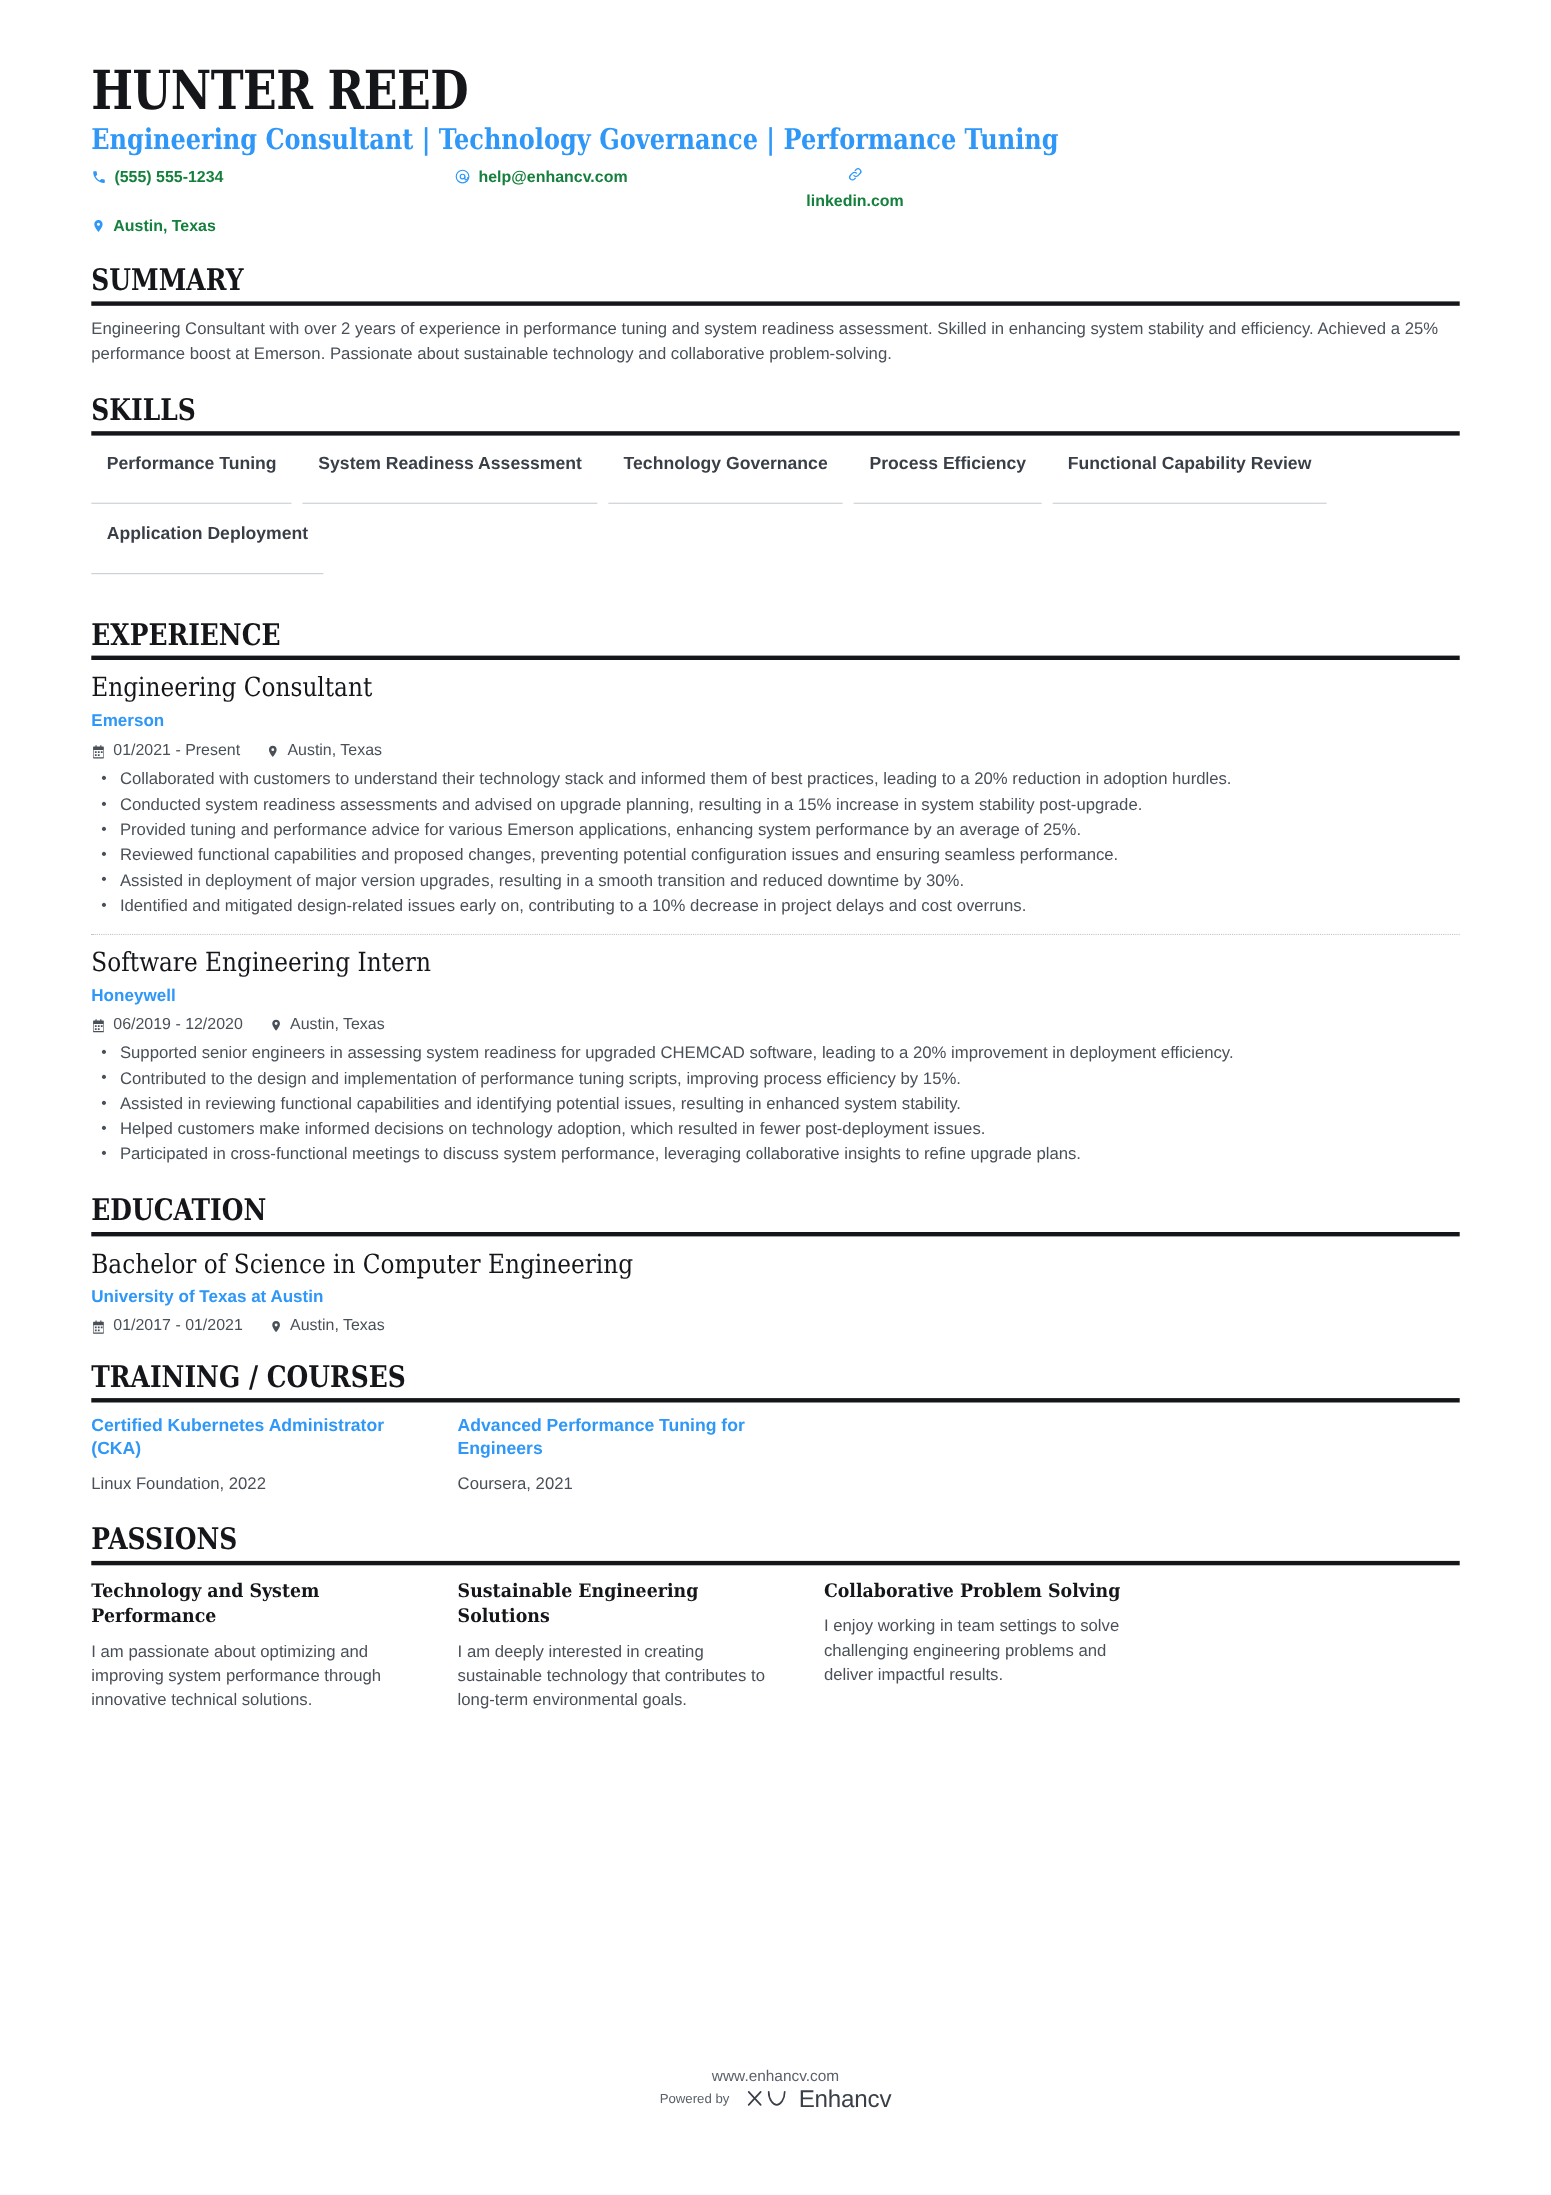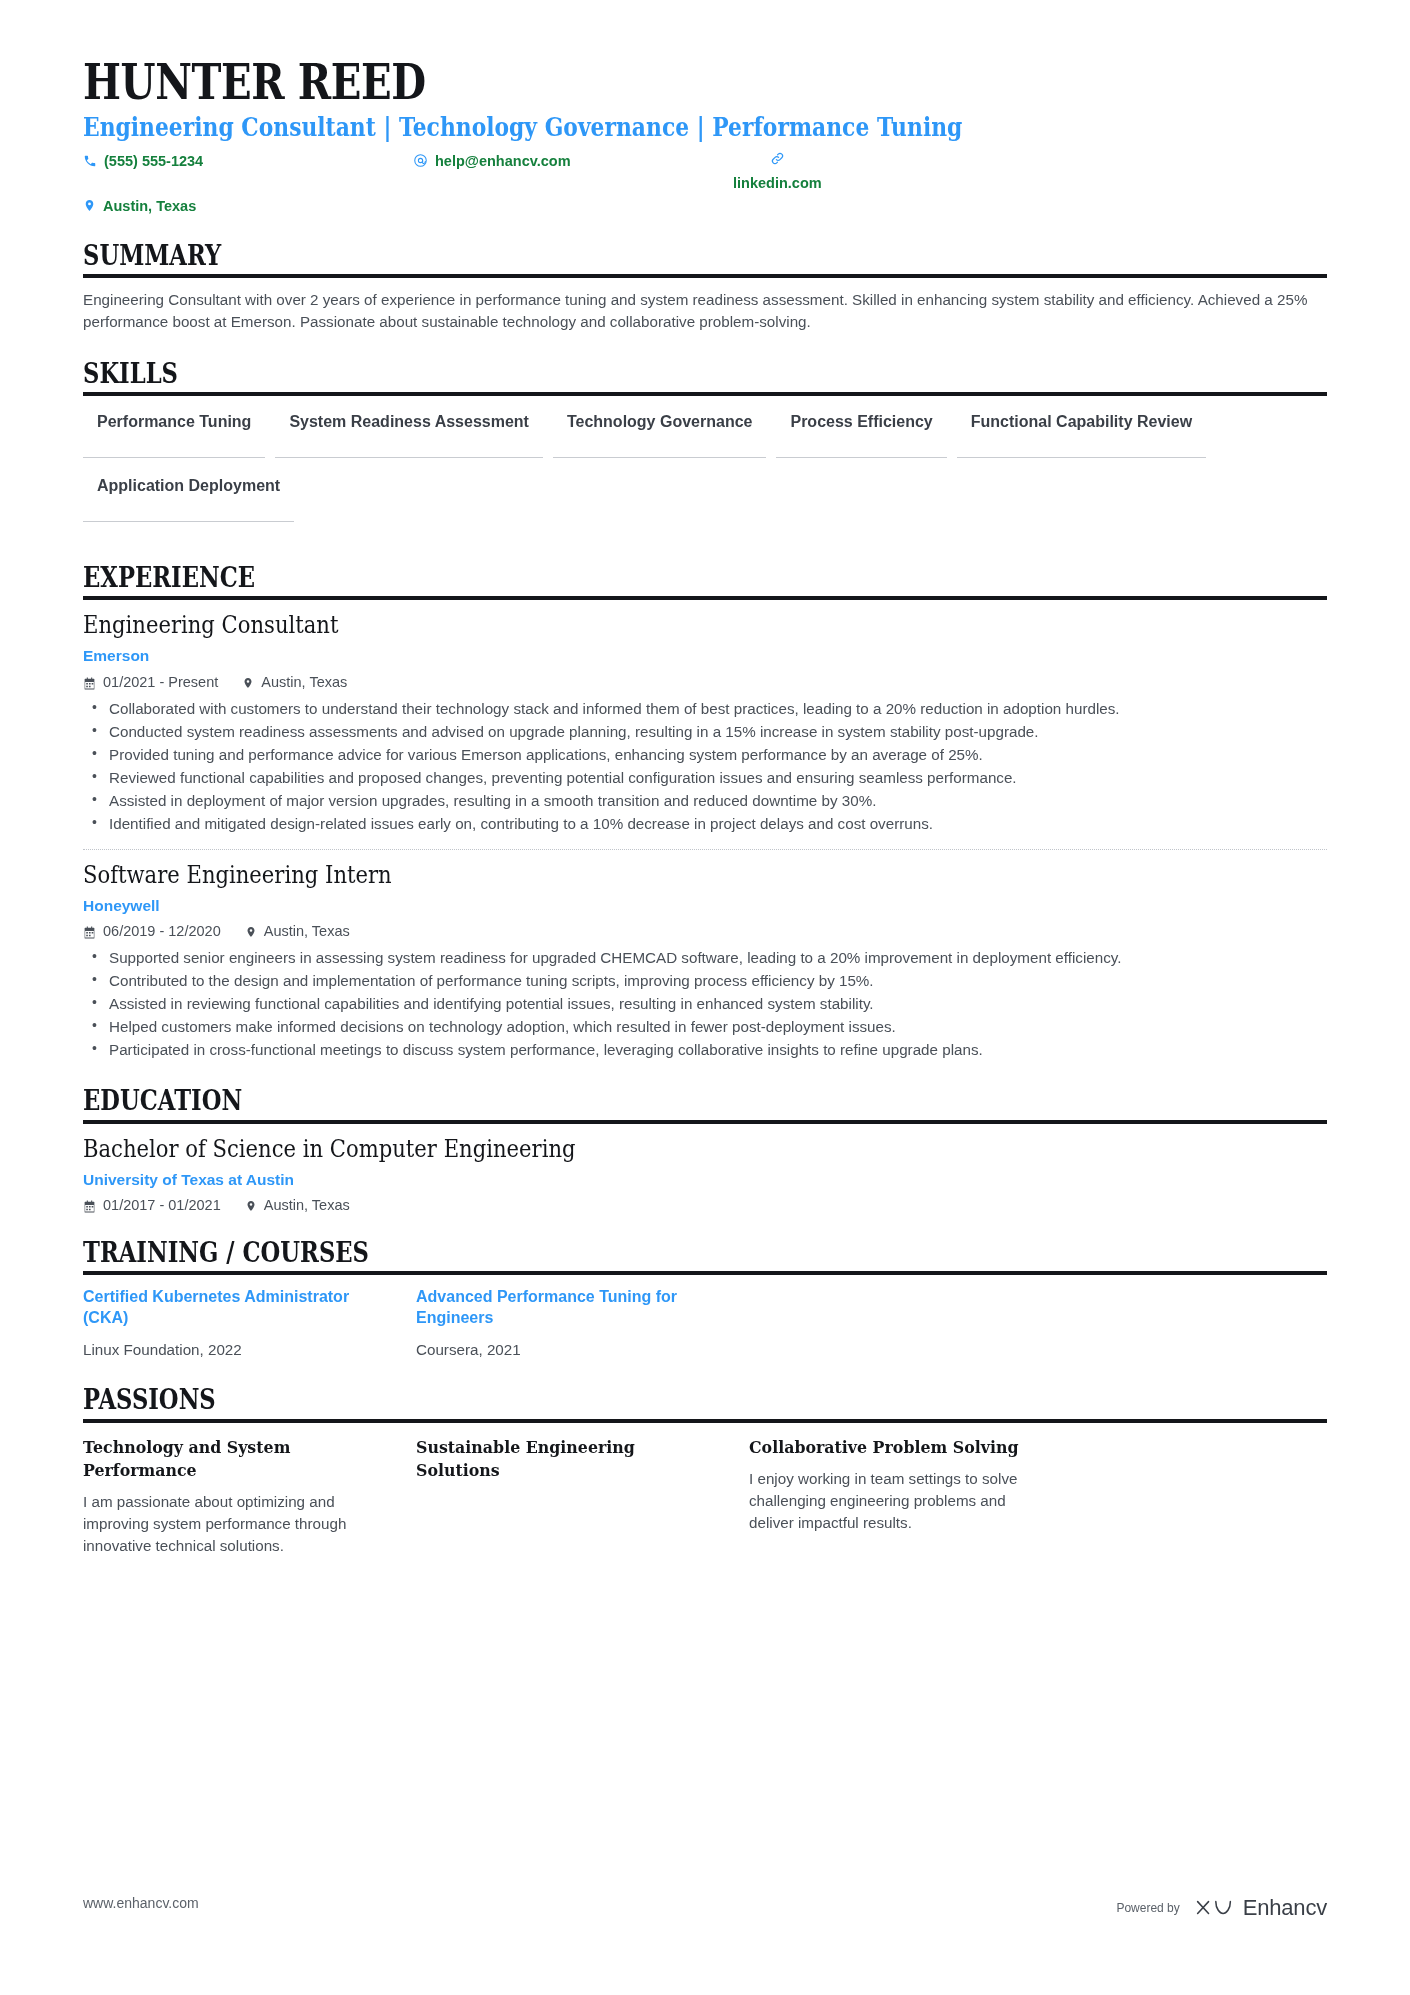--- a/index.html
+++ b/index.html
@@ -233,21 +233,23 @@
     margin-top: 9px;
   }
 
   
   .footer {
     position: absolute;
     left: 83px;
     right: 83px;
     bottom: 74px;
     display: flex;
+    align-items: center;
     justify-content: space-between;
+    flex-direction: column;
   }
   .footer-url {
     font-size: 14px;
     color: #5b6169;
   }
   .footer-right {
     display: flex;
     align-items: center;
     gap: 14px;
   }
@@ -457,20 +459,21 @@
   <div class="section">
     <div class="sec-head">PASSIONS</div>
     <div class="sec-rule"></div>
     <div class="cols-3">
       <div class="col">
         <div class="passion-title">Technology and System Performance</div>
         <div class="passion-text">I am passionate about optimizing and improving system performance through innovative technical solutions.</div>
       </div>
       <div class="col">
         <div class="passion-title">Sustainable Engineering Solutions</div>
+        <div class="passion-text">I am deeply interested in creating sustainable technology that contributes to long-term environmental goals.</div>
       </div>
       <div class="col">
         <div class="passion-title">Collaborative Problem Solving</div>
         <div class="passion-text">I enjoy working in team settings to solve challenging engineering problems and deliver impactful results.</div>
       </div>
     </div>
   </div>
 
   <div class="footer">
     <div class="footer-url">www.enhancv.com</div>

